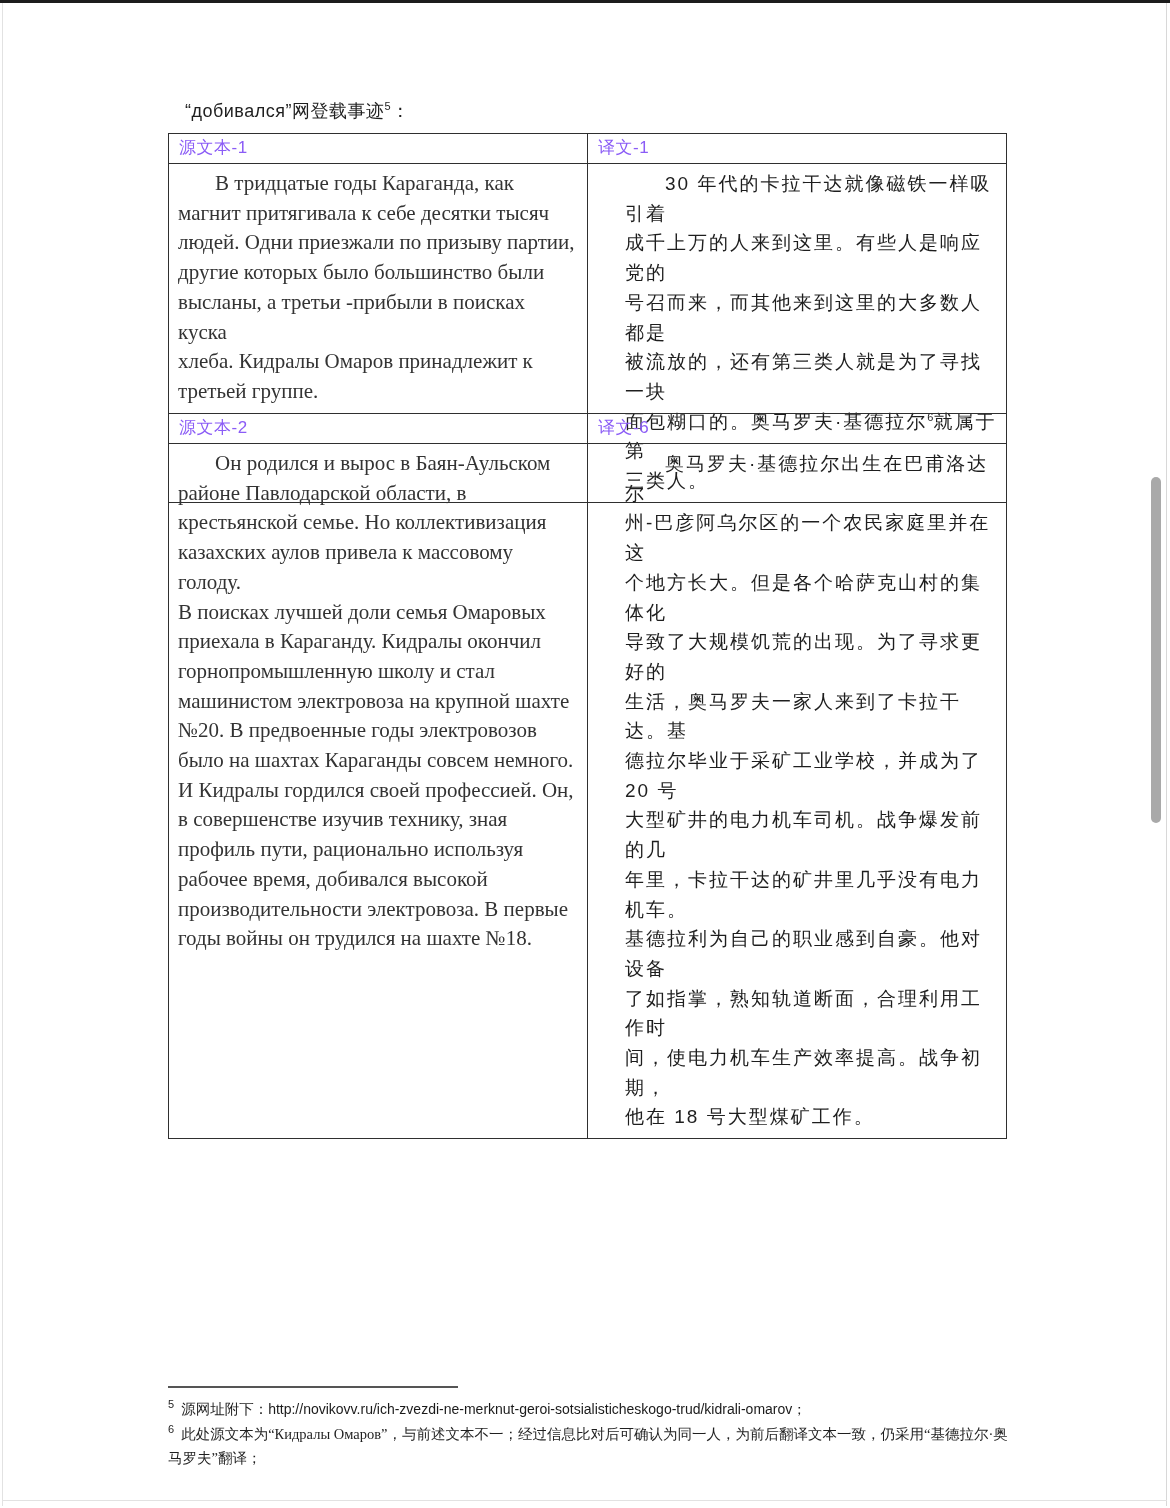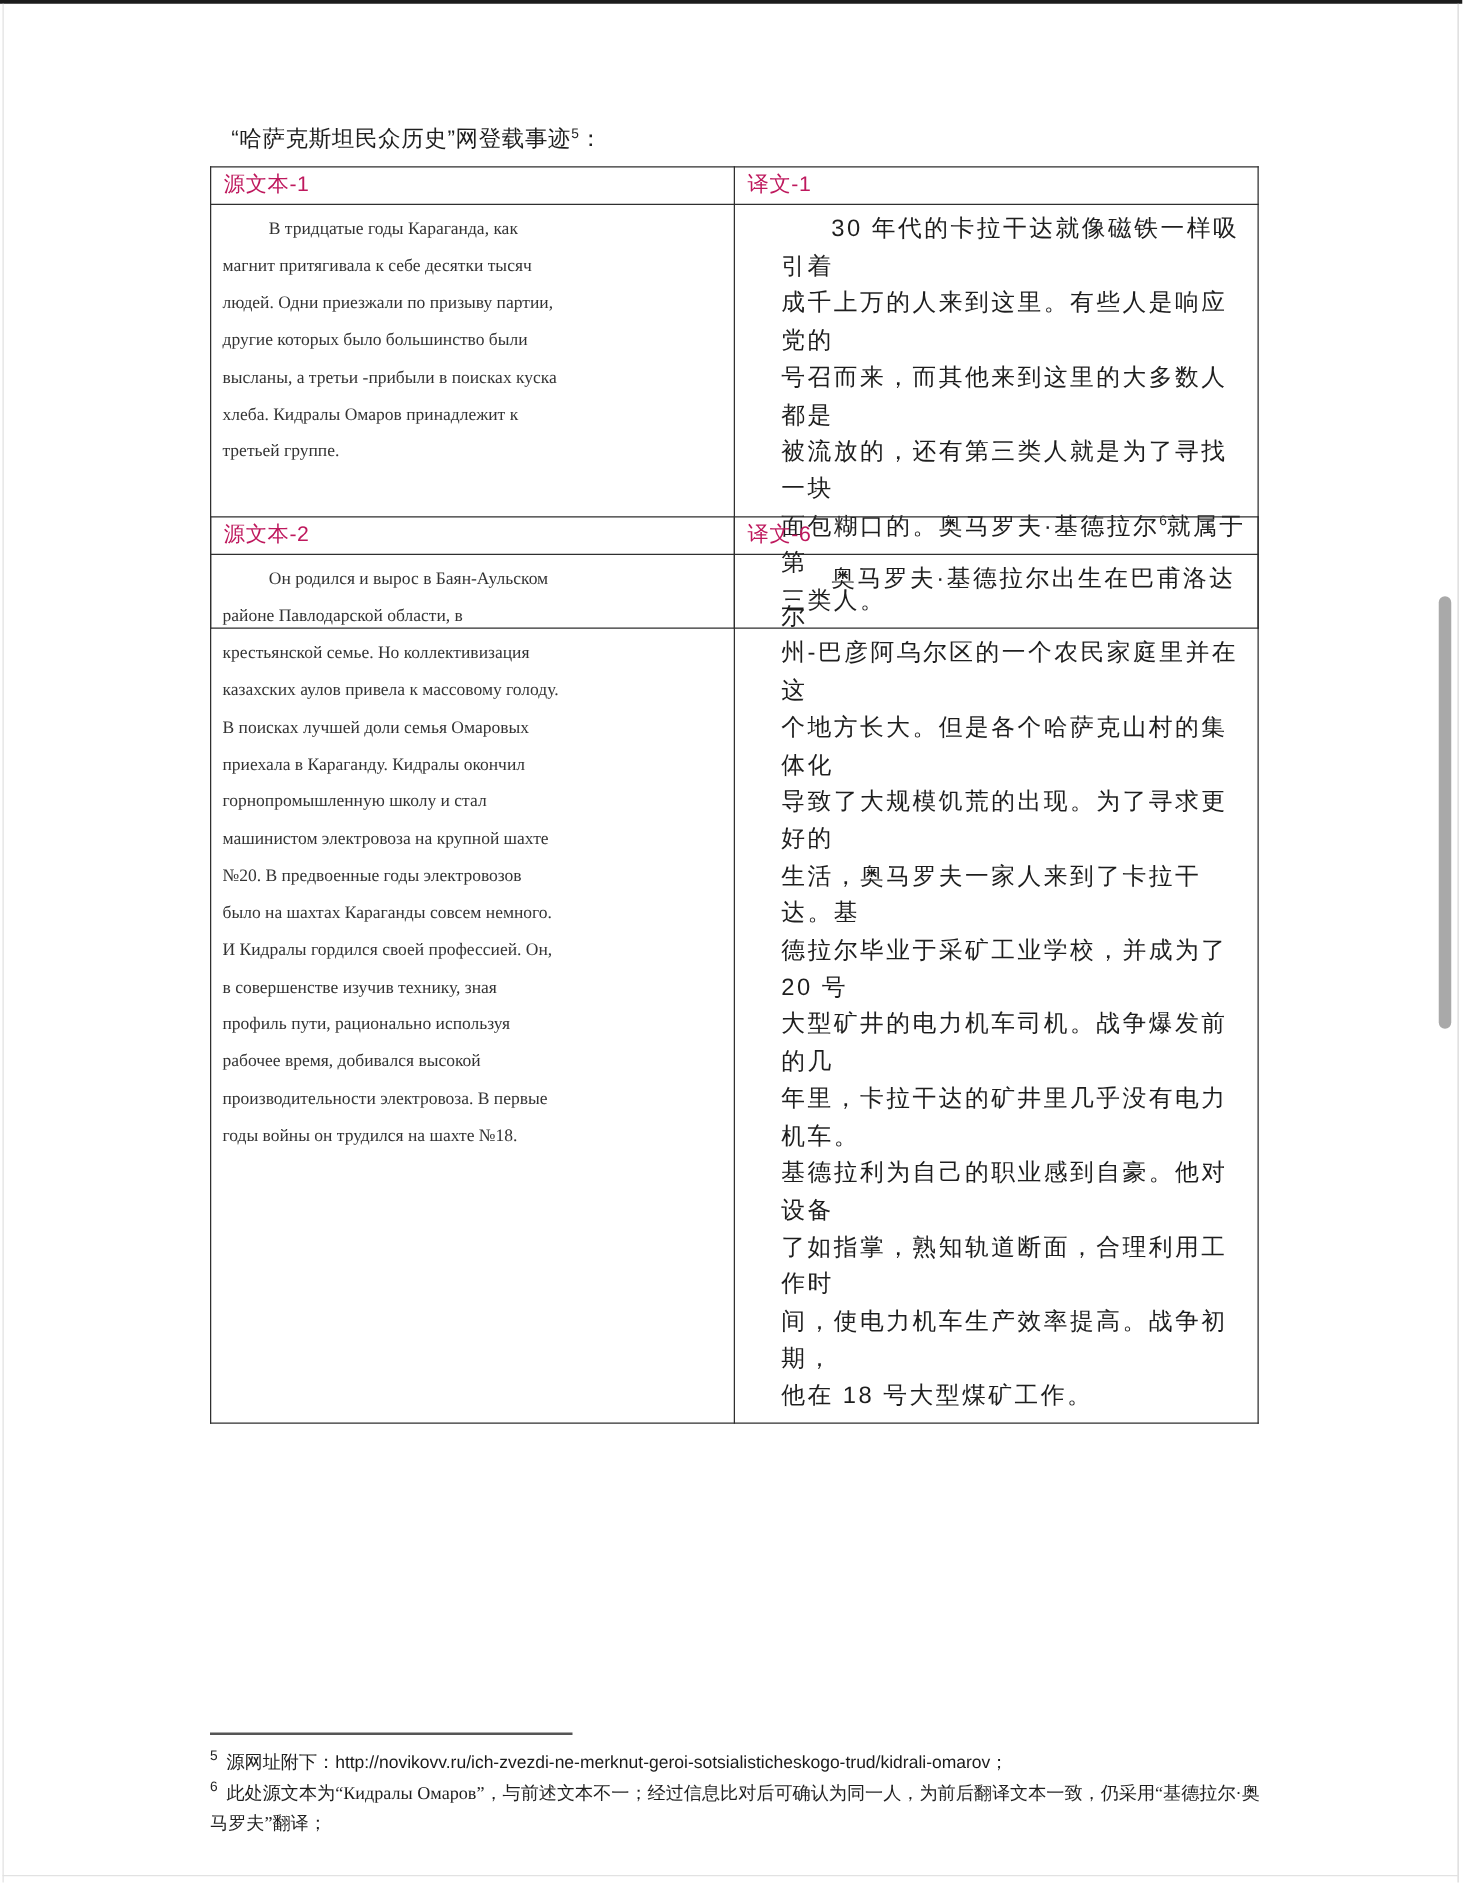--- a/index.html
+++ b/index.html
@@ -41,29 +41,29 @@
     border-collapse: collapse; table-layout: fixed;
   }
   .t1 { top: 133px; }
   .t2 { top: 413px; }
   table.trans-table td {
     border: 1.5px solid #2f2f2f;
     vertical-align: top;
   }
   td.header-cell {
     height: 30px; padding: 2px 8px 2px 10px;
-    font-size: 17px; color: #be185d; vertical-align: middle;
+    font-size: 17px; color: #8b5cf6; vertical-align: middle;
     letter-spacing: 0.5px;
   }
   td.body-cell { padding: 5px 9px 6px 9px; }
   .t1 tr.body-row { height: 219px; }
   .t2 tr.body-row { height: 490px; padding-left: 32px; }
   .ru-text {
     font-family: "Liberation Serif", "DejaVu Serif", serif;
-    font-size: 14px; line-height: 29.7px; color: #333333;
+    font-size: 21px; line-height: 29.7px; color: #333333;
     white-space: pre-line; text-indent: 37px;
   }
   .zh-text {
     font-size: 19px; line-height: 29.7px; color: #1e1e1e;
     letter-spacing: 2px; white-space: pre-line; text-indent: 40px; margin-left: 28px;
   }
   .zh-text sup, .fn-sup {
     font-size: 11px; vertical-align: super; line-height: 0; letter-spacing: 0;
   }
   .footnotes { position: absolute; left: 168px; top: 1386px; width: 848px; }
@@ -78,21 +78,21 @@
   .fn-serif { font-family: "Liberation Serif", "DejaVu Serif", serif; }
 </style>
 </head>
 <body>
 
 <div class="edge-top"></div>
 <div class="edge-left"></div>
 <div class="edge-right"></div>
 <div class="edge-bottom"></div>
 
-<div class="page-title"><span>“哈萨克斯坦民众历史”网登载事迹</span><sup>5</sup><span>：</span></div>
+<div class="page-title"><span>“добивался”网登载事迹</span><sup>5</sup><span>：</span></div>
 
 <table class="trans-table t1">
   <colgroup>
       <col style="width:419px">
       <col style="width:419px">
     </colgroup>
   <tbody>
       <tr>
     <td class="header-cell">源文本-1</td>
     <td class="header-cell">译文-1</td>

